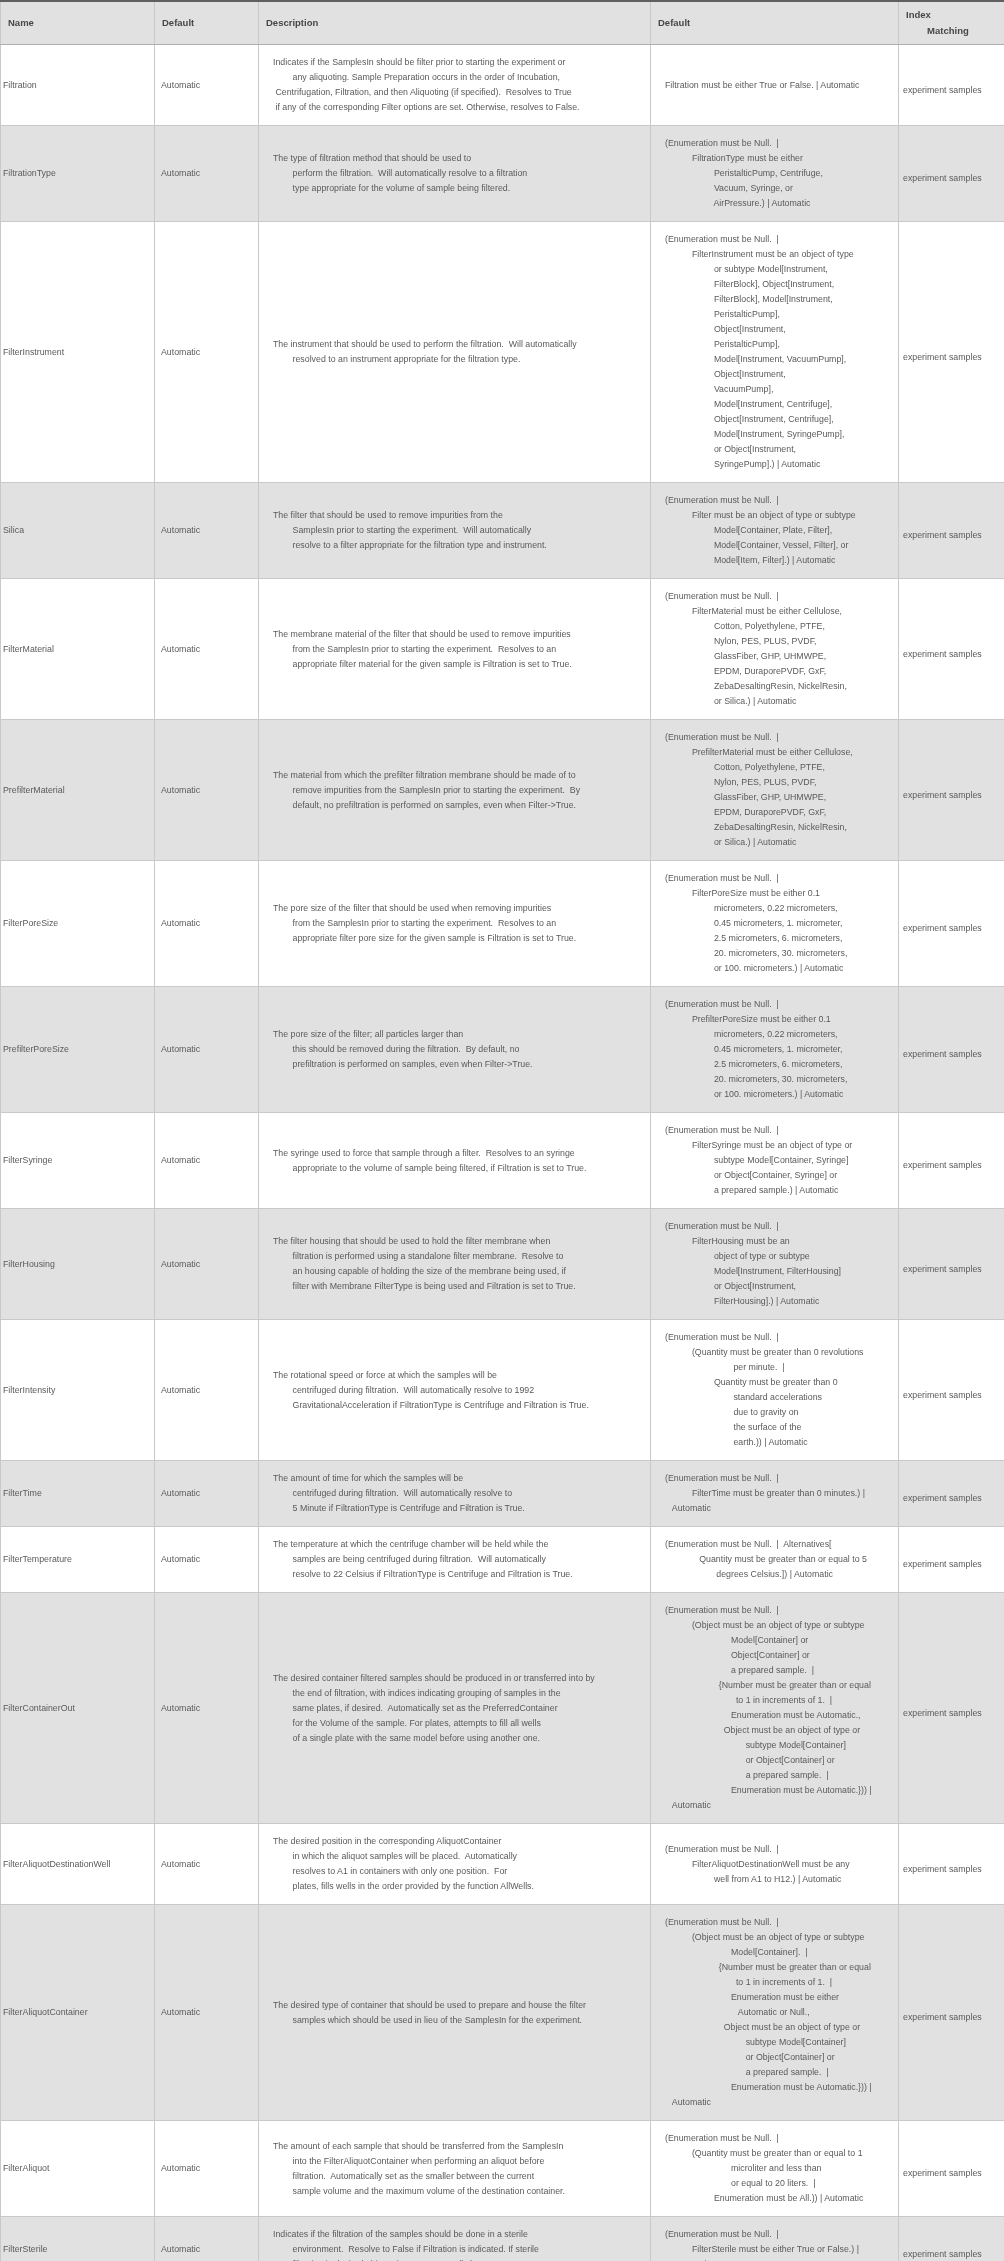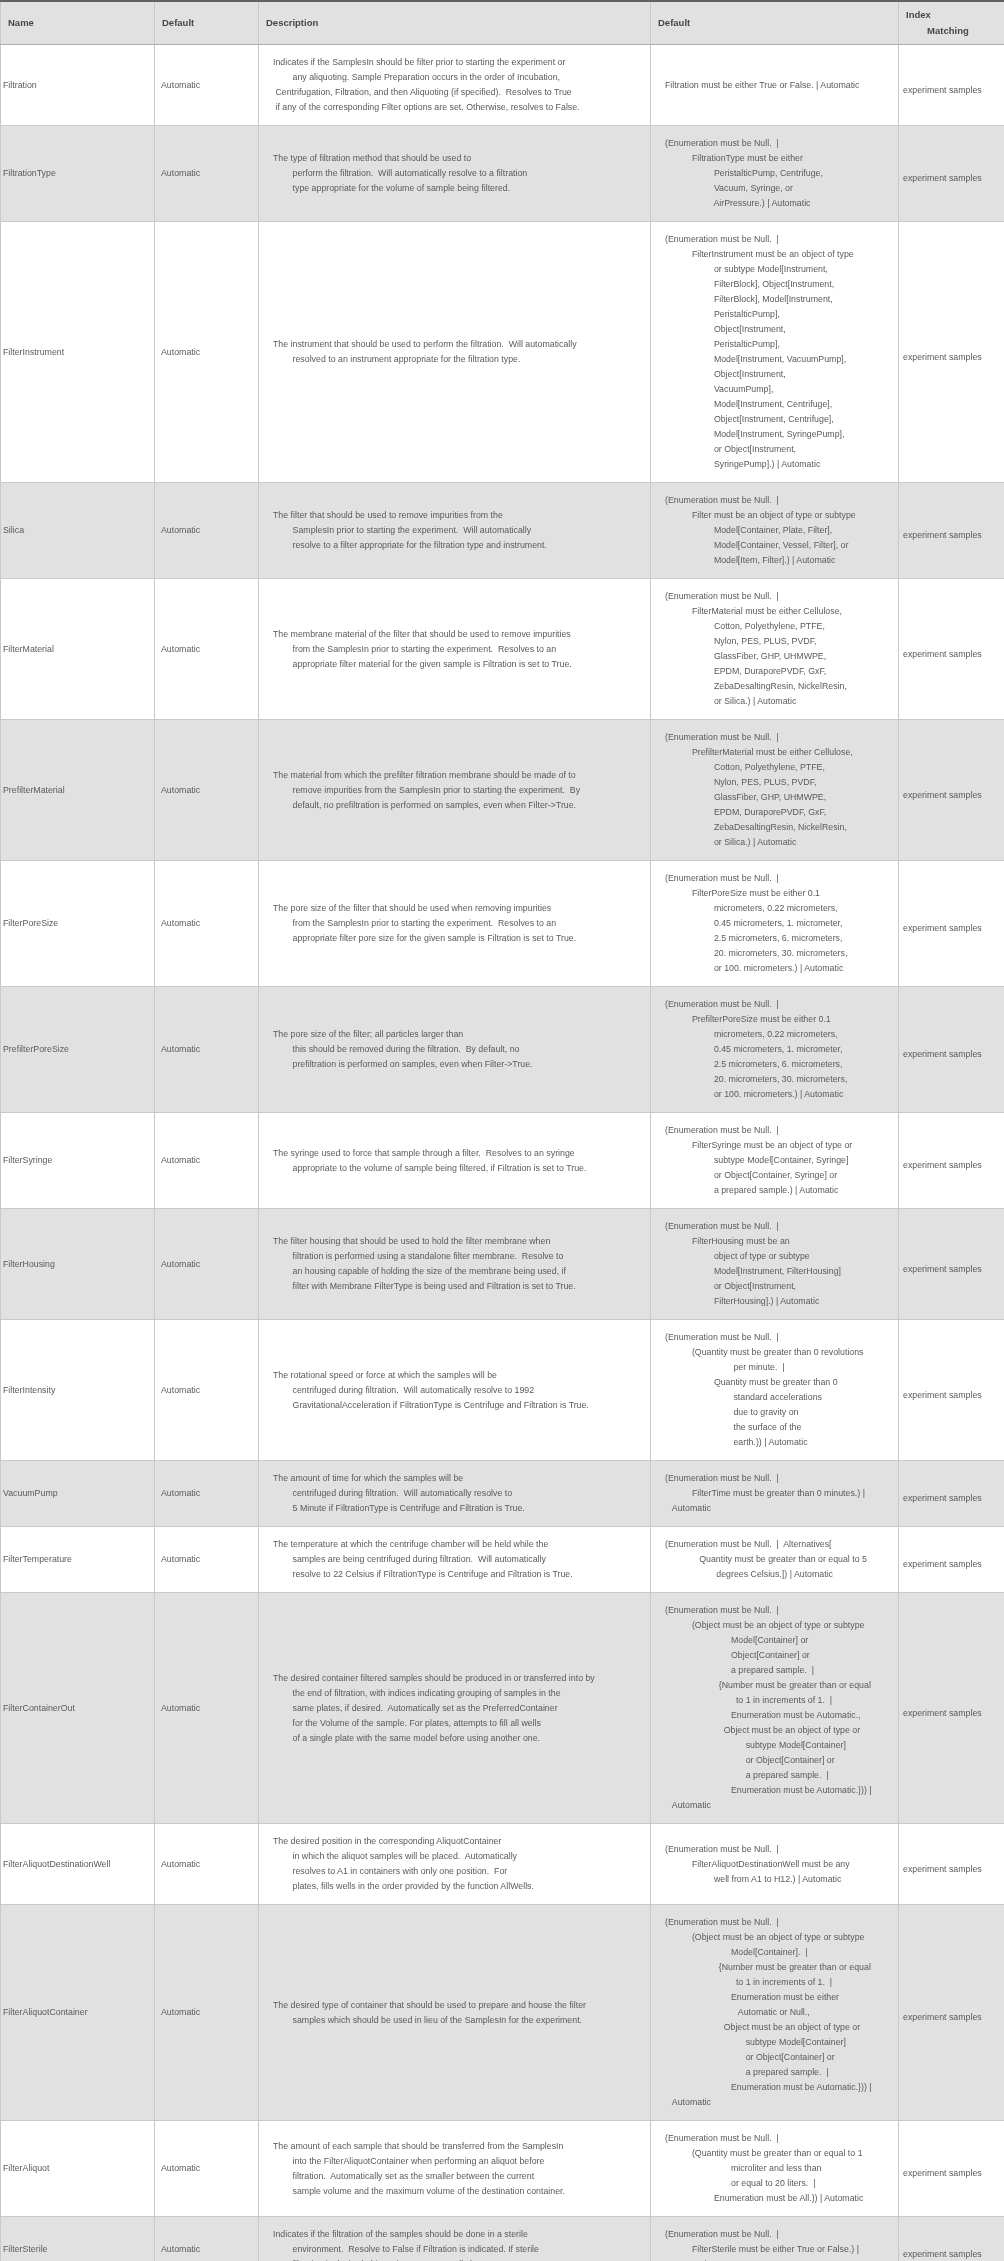--- a/index.html
+++ b/index.html
@@ -227,21 +227,21 @@
            (Quantity must be greater than 0 revolutions
                             per minute.  |
                     Quantity must be greater than 0
                             standard accelerations
                             due to gravity on
                             the surface of the
                             earth.)) | Automatic</td>
     <td class="c-idx" data-name="index-matching-cell">experiment samples</td>
   </tr>
       <tr data-name="table-row" class="gray">
-    <td class="c-name" data-name="option-name-cell">VacuumPump</td>
+    <td class="c-name" data-name="option-name-cell">FilterTime</td>
     <td class="c-def" data-name="default-cell">Automatic</td>
     <td class="c-desc" data-name="description-cell">The amount of time for which the samples will be
         centrifuged during filtration.  Will automatically resolve to
         5 Minute if FiltrationType is Centrifuge and Filtration is True.</td>
     <td class="c-pat" data-name="pattern-cell">(Enumeration must be Null.  |
            FilterTime must be greater than 0 minutes.) |
    Automatic</td>
     <td class="c-idx" data-name="index-matching-cell">experiment samples</td>
   </tr>
       <tr data-name="table-row">

